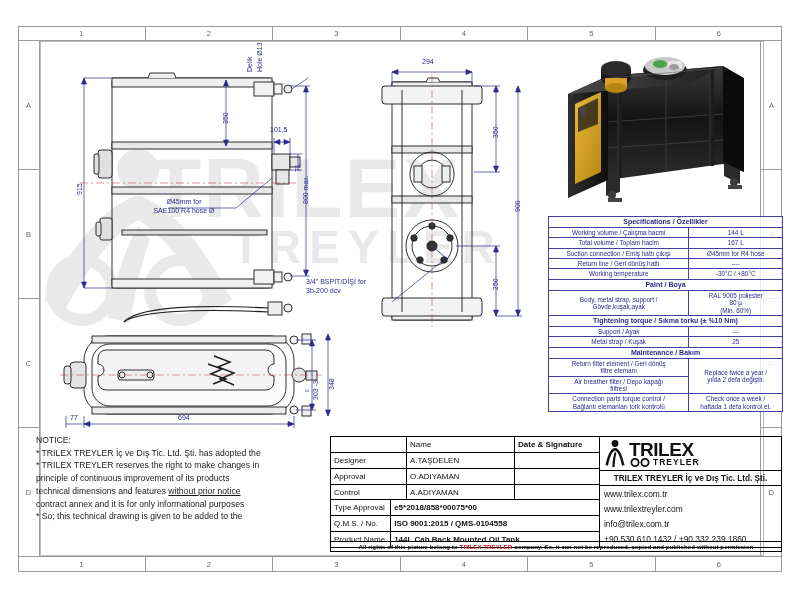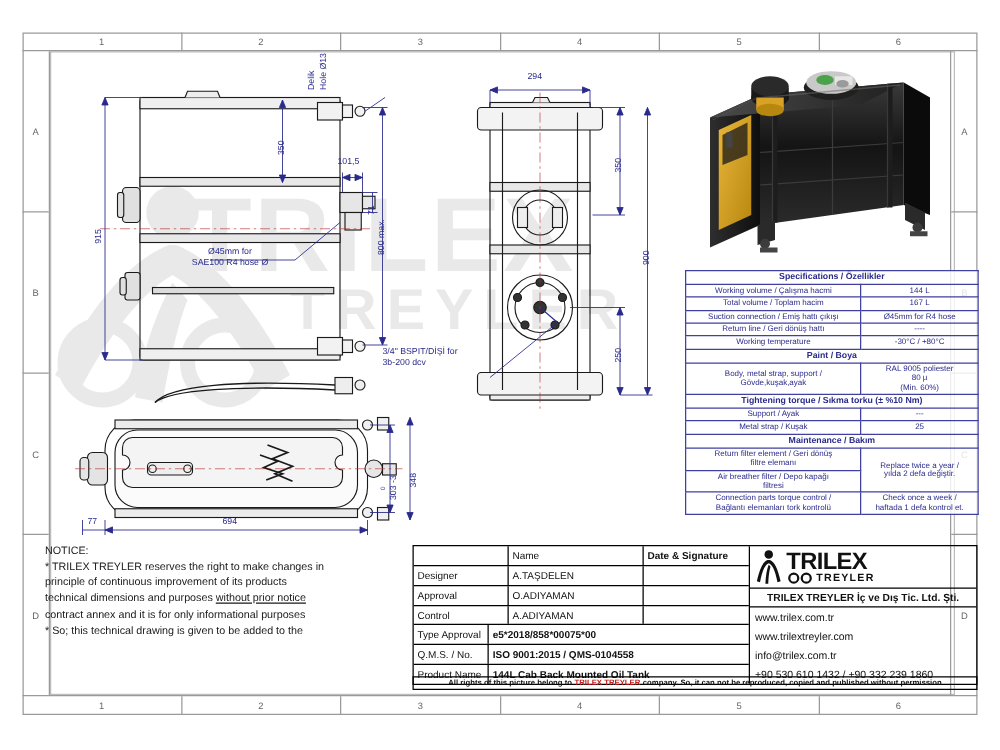--- a/index.html
+++ b/index.html
@@ -538,23 +538,24 @@
           <td class="lab" style="white-space: pre-line;">Connection parts torque control /
 Bağlantı elemanları tork kontrolü</td>
           <td class="val" style="white-space: pre-line;">Check once a week /
 haftada 1 defa kontrol et.</td>
         </tr>
       </tbody>
   </table>
 
   <div class="notice">
     <div>NOTICE:</div>
+    <div>* TRILEX TREYLER İç ve Dış Tic. Ltd. Şti. has adopted the</div>
     <div>* TRILEX TREYLER reserves the right to make changes in</div>
     <div>principle of continuous improvement of its products</div>
-    <div><span>technical dimensions and purposes </span><u>without prior notice</u></div>
+    <div><span>technical dimensions and features </span><u>without prior notice</u></div>
     <div>contract annex and it is for only informational purposes</div>
     <div>* So; this technical drawing is given to be added to the</div>
   </div>
 
   <div class="tblock tbox">
     <div class="tb-grid">
       <div class="tb-left" id="tb-left">
           <div class="tb-row">
             <div class="tb-c c1"></div>
             <div class="tb-c c2">Name</div>

